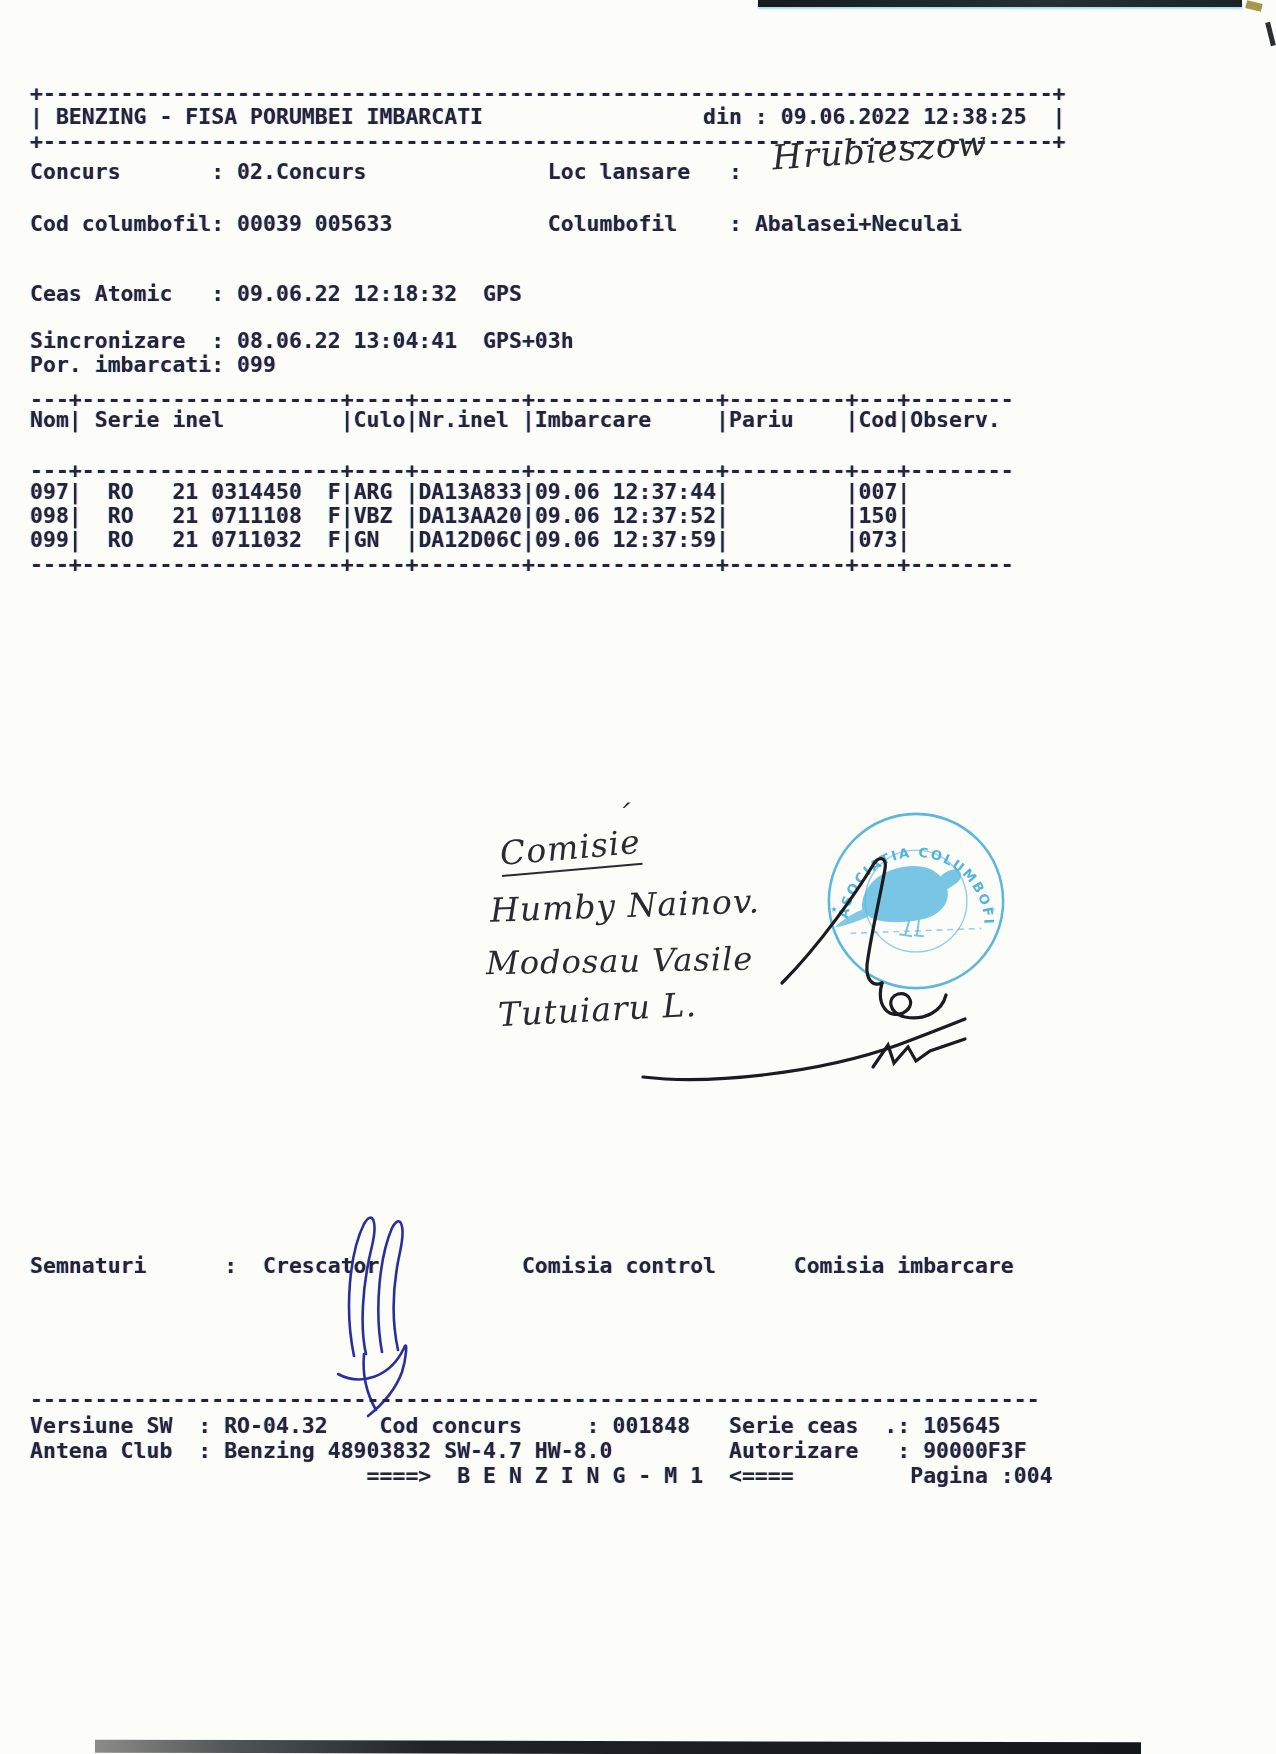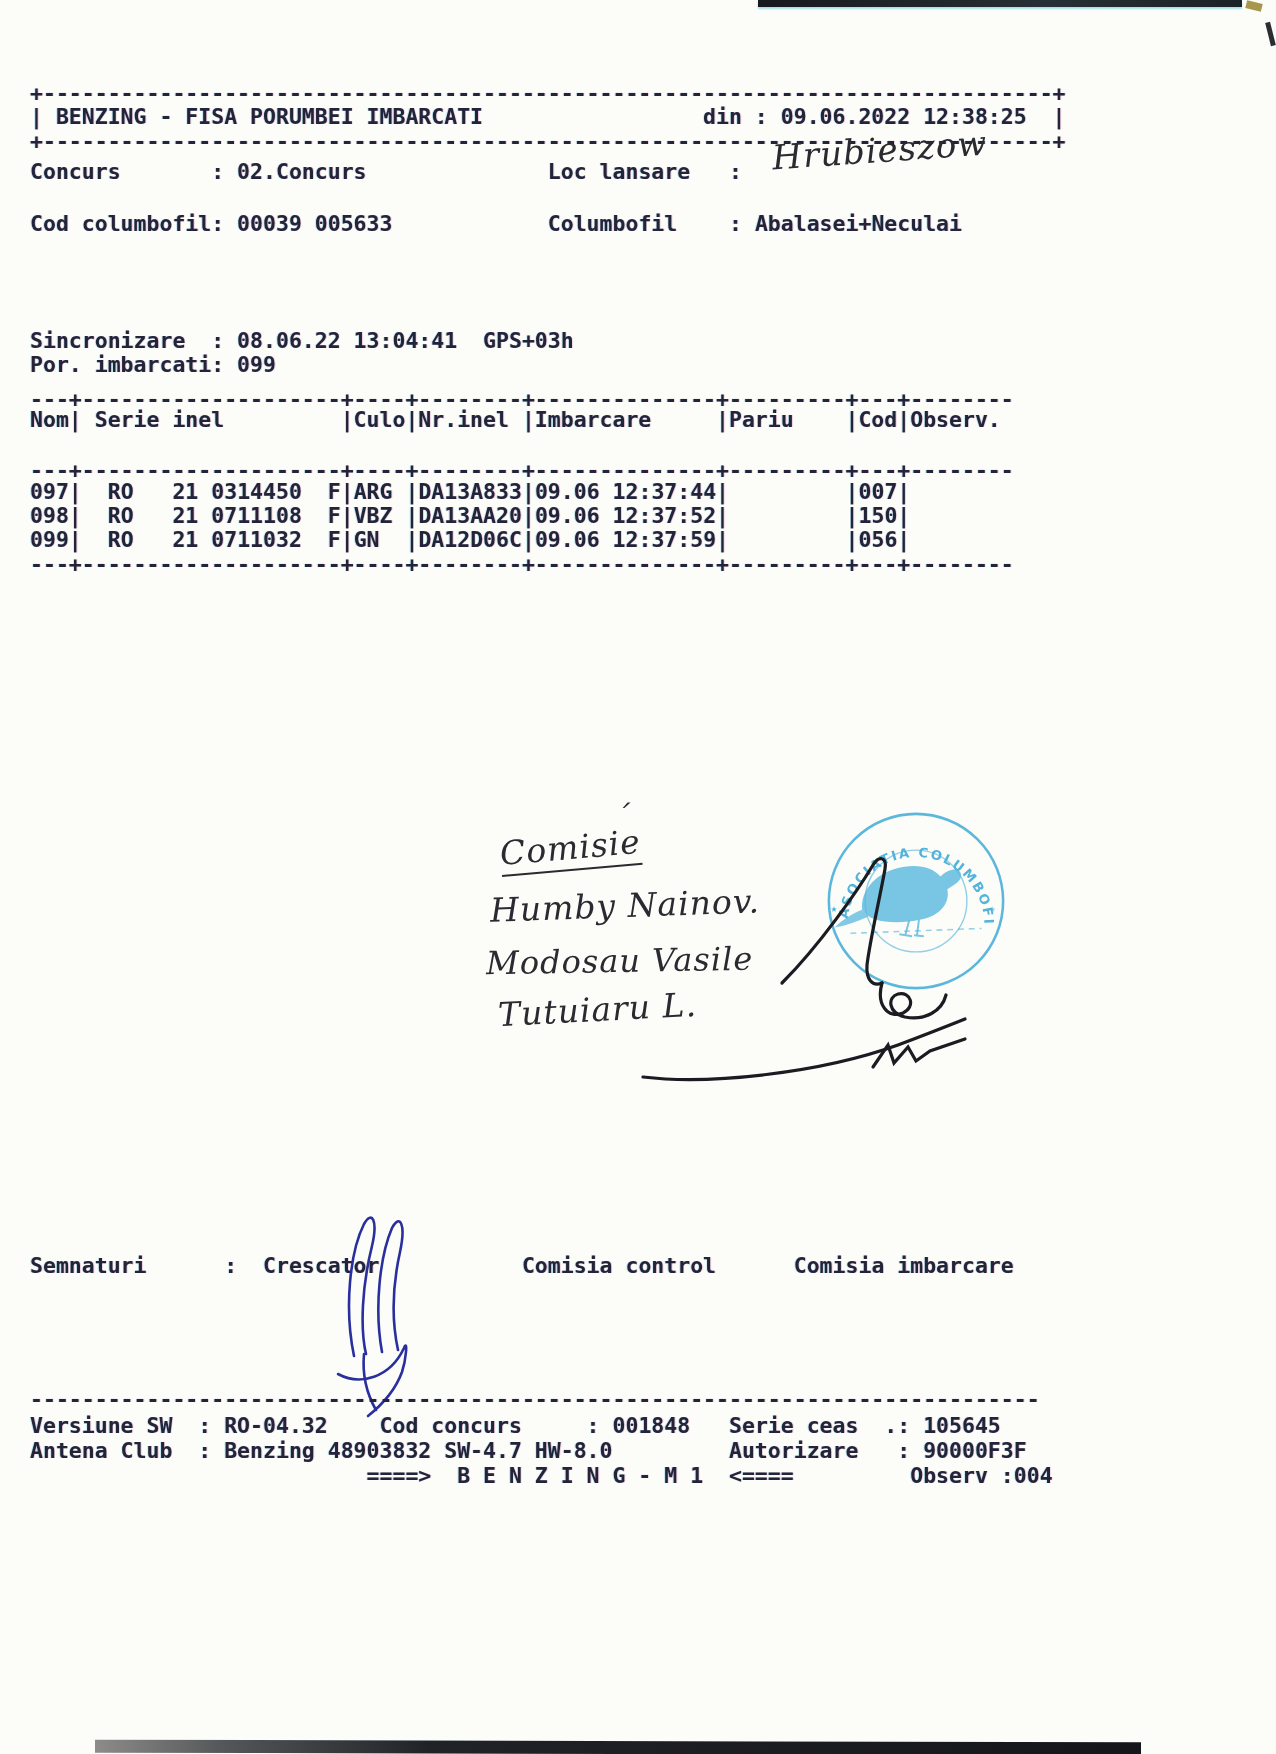--- a/index.html
+++ b/index.html
@@ -35,32 +35,33 @@
 
   <div class="ln" style="top:82px">+------------------------------------------------------------------------------+</div>
   <div class="ln" style="top:105px">| BENZING - FISA PORUMBEI IMBARCATI                 din : 09.06.2022 12:38:25  |</div>
   <div class="ln" style="top:130px">+------------------------------------------------------------------------------+</div>
 
   <div class="ln" style="top:160px"><span>Concurs       : </span><span>02.Concurs</span><span>              Loc lansare   : </span></div>
   <div class="hand" style="left:772px;top:130px;font-size:34px;transform:rotate(-4deg);">Hrubieszow</div>
 
   <div class="ln" style="top:212px"><span>Cod columbofil: </span><span>00039 005633</span><span>            Columbofil    : </span><span>Abalasei+Neculai</span></div>
 
+  <div class="ln" style="top:282px"><span>Ceas Atomic   : </span><span>09.06.22 12:18:32  GPS</span></div>
   <div class="ln" style="top:329px"><span>Sincronizare  : </span><span>08.06.22 13:04:41  GPS+03h</span></div>
   <div class="ln" style="top:353px"><span>Por. imbarcati: </span><span>099</span></div>
 
   <div class="ln" style="top:388px">---+--------------------+----+--------+--------------+---------+---+--------</div>
   <div class="ln" style="top:408px">Nom| Serie inel         |Culo|Nr.inel |Imbarcare     |Pariu    |Cod|Observ.</div>
   <div class="ln" style="top:459px">---+--------------------+----+--------+--------------+---------+---+--------</div>
 
   <div class="ln" style="top:480px"><span>097</span><span>|</span><span>  RO   21 0314450  F</span><span>|</span><span>ARG </span><span>|</span><span>DA13A833</span><span>|</span><span>09.06 12:37:44</span><span>|</span><span>         </span><span>|</span><span>007</span><span>|</span><span></span></div>
 
   <div class="ln" style="top:504px"><span>098</span><span>|</span><span>  RO   21 0711108  F</span><span>|</span><span>VBZ </span><span>|</span><span>DA13AA20</span><span>|</span><span>09.06 12:37:52</span><span>|</span><span>         </span><span>|</span><span>150</span><span>|</span><span></span></div>
 
-  <div class="ln" style="top:528px"><span>099</span><span>|</span><span>  RO   21 0711032  F</span><span>|</span><span>GN  </span><span>|</span><span>DA12D06C</span><span>|</span><span>09.06 12:37:59</span><span>|</span><span>         </span><span>|</span><span>056</span><span>|</span><span></span></div>
+  <div class="ln" style="top:528px"><span>099</span><span>|</span><span>  RO   21 0711032  F</span><span>|</span><span>GN  </span><span>|</span><span>DA12D06C</span><span>|</span><span>09.06 12:37:59</span><span>|</span><span>         </span><span>|</span><span>073</span><span>|</span><span></span></div>
 
   <div class="ln" style="top:553px">---+--------------------+----+--------+--------------+---------+---+--------</div>
 
   <div class="hand" style="left:615px;top:798px;font-size:30px;">´</div>
   <div class="hand u" style="left:500px;top:828px;font-size:33px;transform:rotate(-5deg);">Comisie</div>
   <div class="hand" style="left:490px;top:886px;font-size:33px;transform:rotate(-2deg);">Humby Nainov.</div>
   <div class="hand" style="left:486px;top:942px;font-size:32px;transform:rotate(-1deg);">Modosau Vasile</div>
   <div class="hand" style="left:498px;top:990px;font-size:33px;transform:rotate(-3deg);">Tutuiaru L.</div>
 
   <svg class="stamp" style="left:823px;top:808px;" width="186" height="186" viewBox="0 0 190 190">
@@ -98,15 +99,15 @@
       <path d="M34,148 C24,100 30,44 44,16 C52,2 58,12 52,38 C42,78 40,120 46,146"></path>
       <path d="M62,144 C54,100 60,48 72,20 C80,5 86,16 80,44 C72,80 72,114 78,142"></path>
       <path d="M18,166 C40,178 70,170 84,140 C88,130 86,152 82,164 C74,186 58,200 48,208"></path>
       <path d="M44,146 C42,168 48,188 56,202"></path>
     </g>
   </svg>
 
   <div class="ln" style="top:1388px">------------------------------------------------------------------------------</div>
   <div class="ln" style="top:1414px"><span>Versiune SW  : RO-04.32</span><span>    Cod concurs     : 001848</span><span>   Serie ceas  .: 105645</span></div>
   <div class="ln" style="top:1439px"><span>Antena Club  : Benzing 48903832 SW-4.7 HW-8.0</span><span>         Autorizare   : 90000F3F</span></div>
-  <div class="ln" style="top:1464px"><span>                          ====&gt;  B E N Z I N G - M 1  &lt;====</span><span>         Observ :004</span></div>
+  <div class="ln" style="top:1464px"><span>                          ====&gt;  B E N Z I N G - M 1  &lt;====</span><span>         Pagina :004</span></div>
 
 </div>
 
 </body></html>

